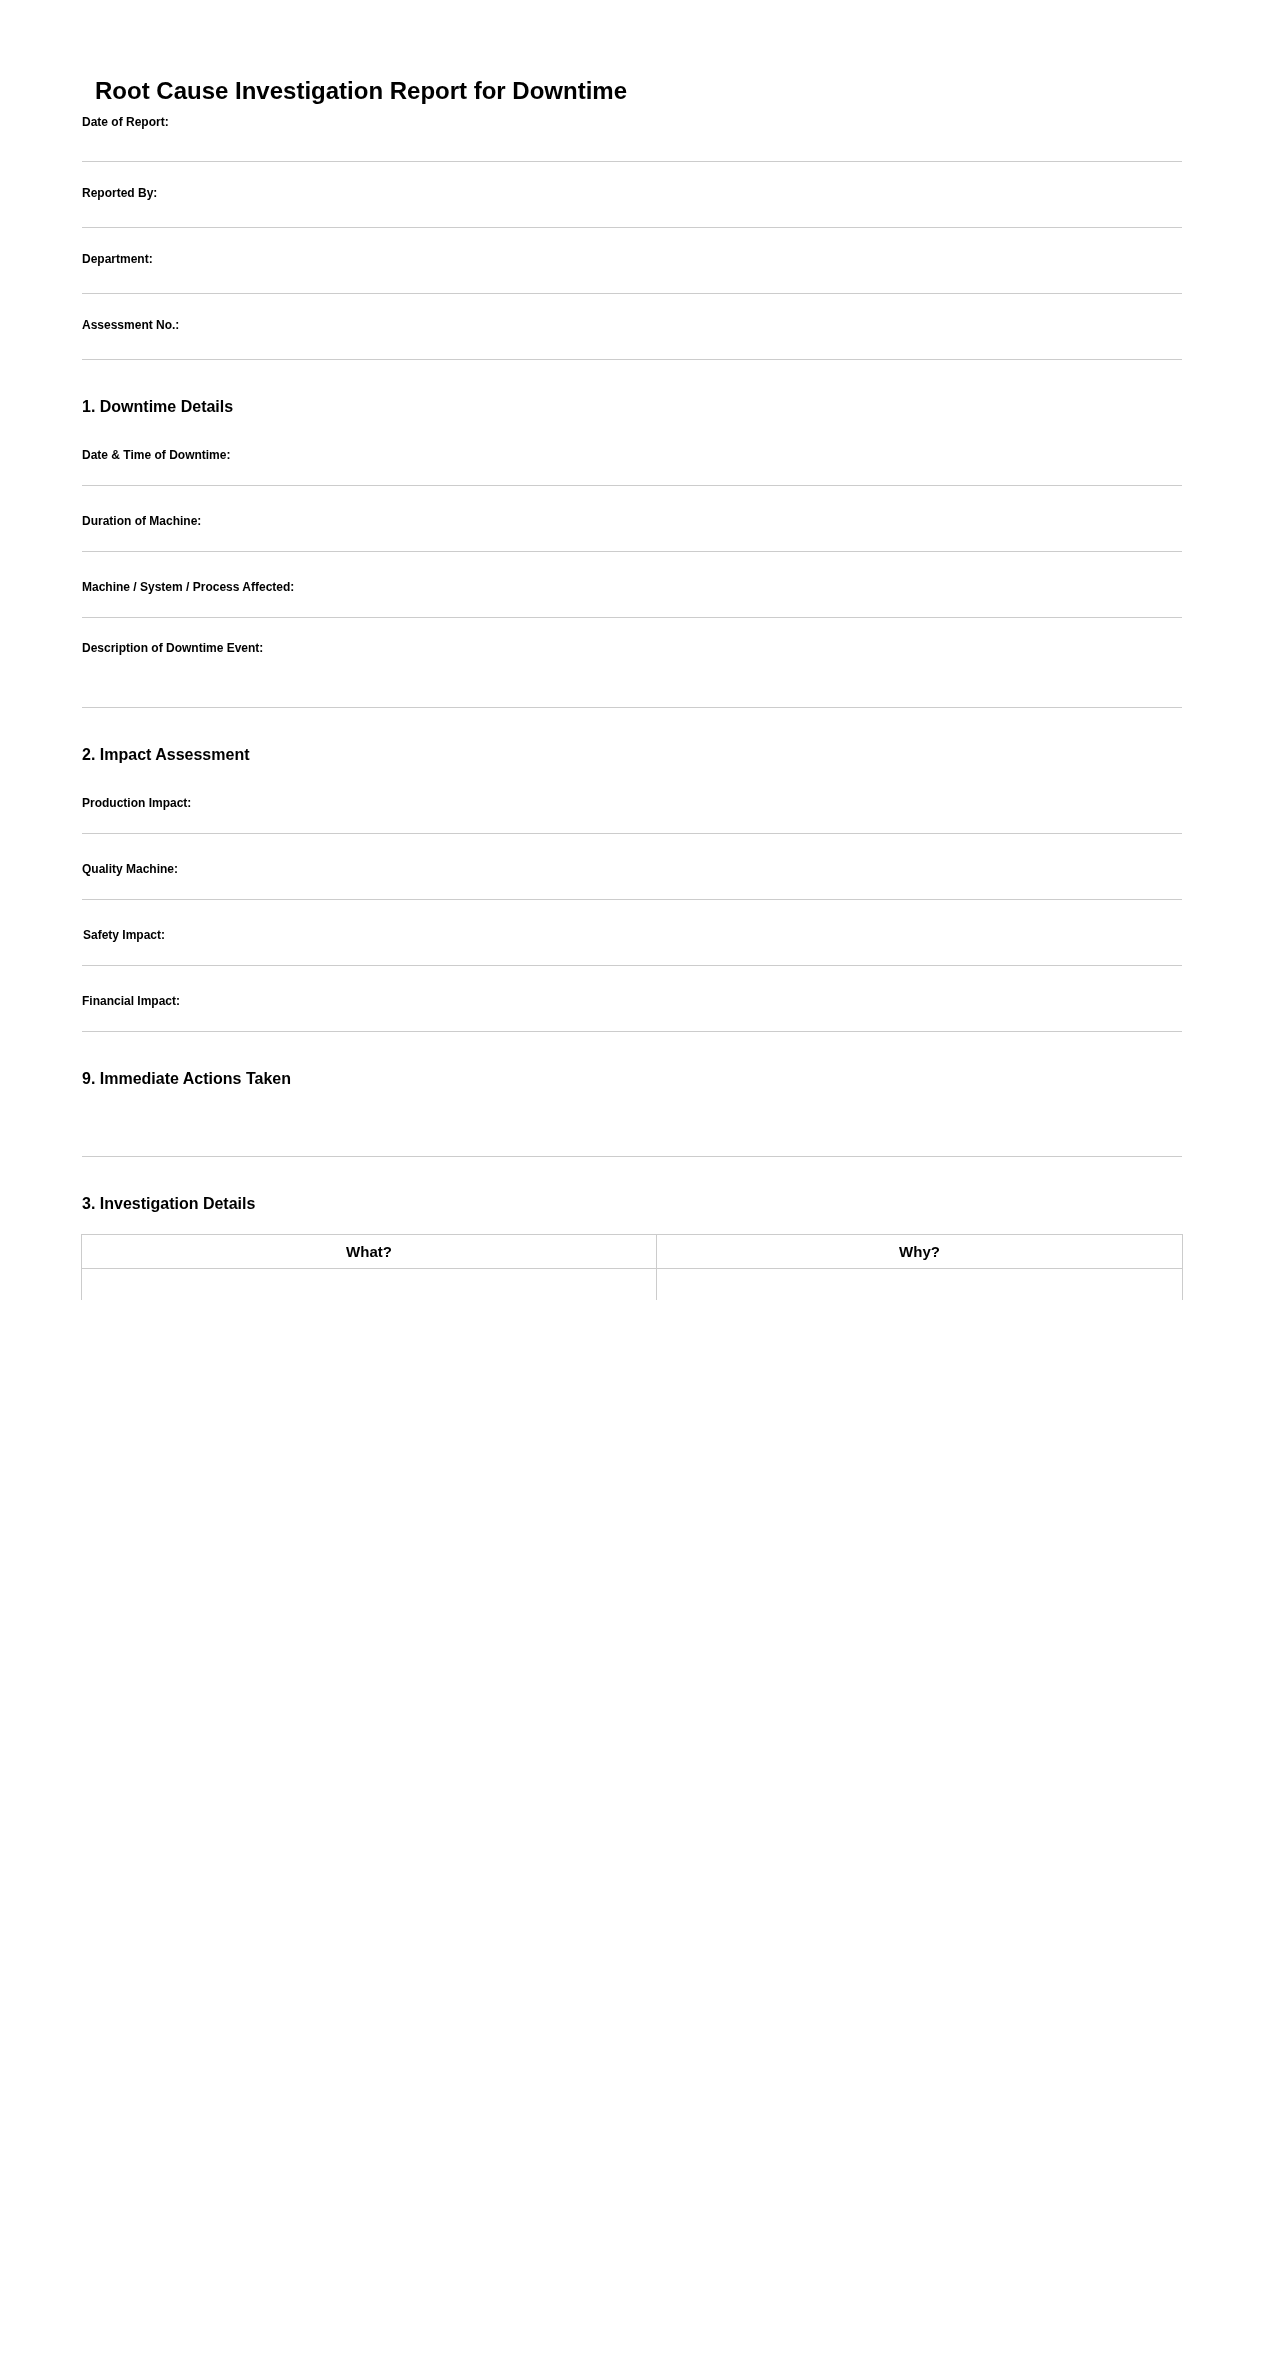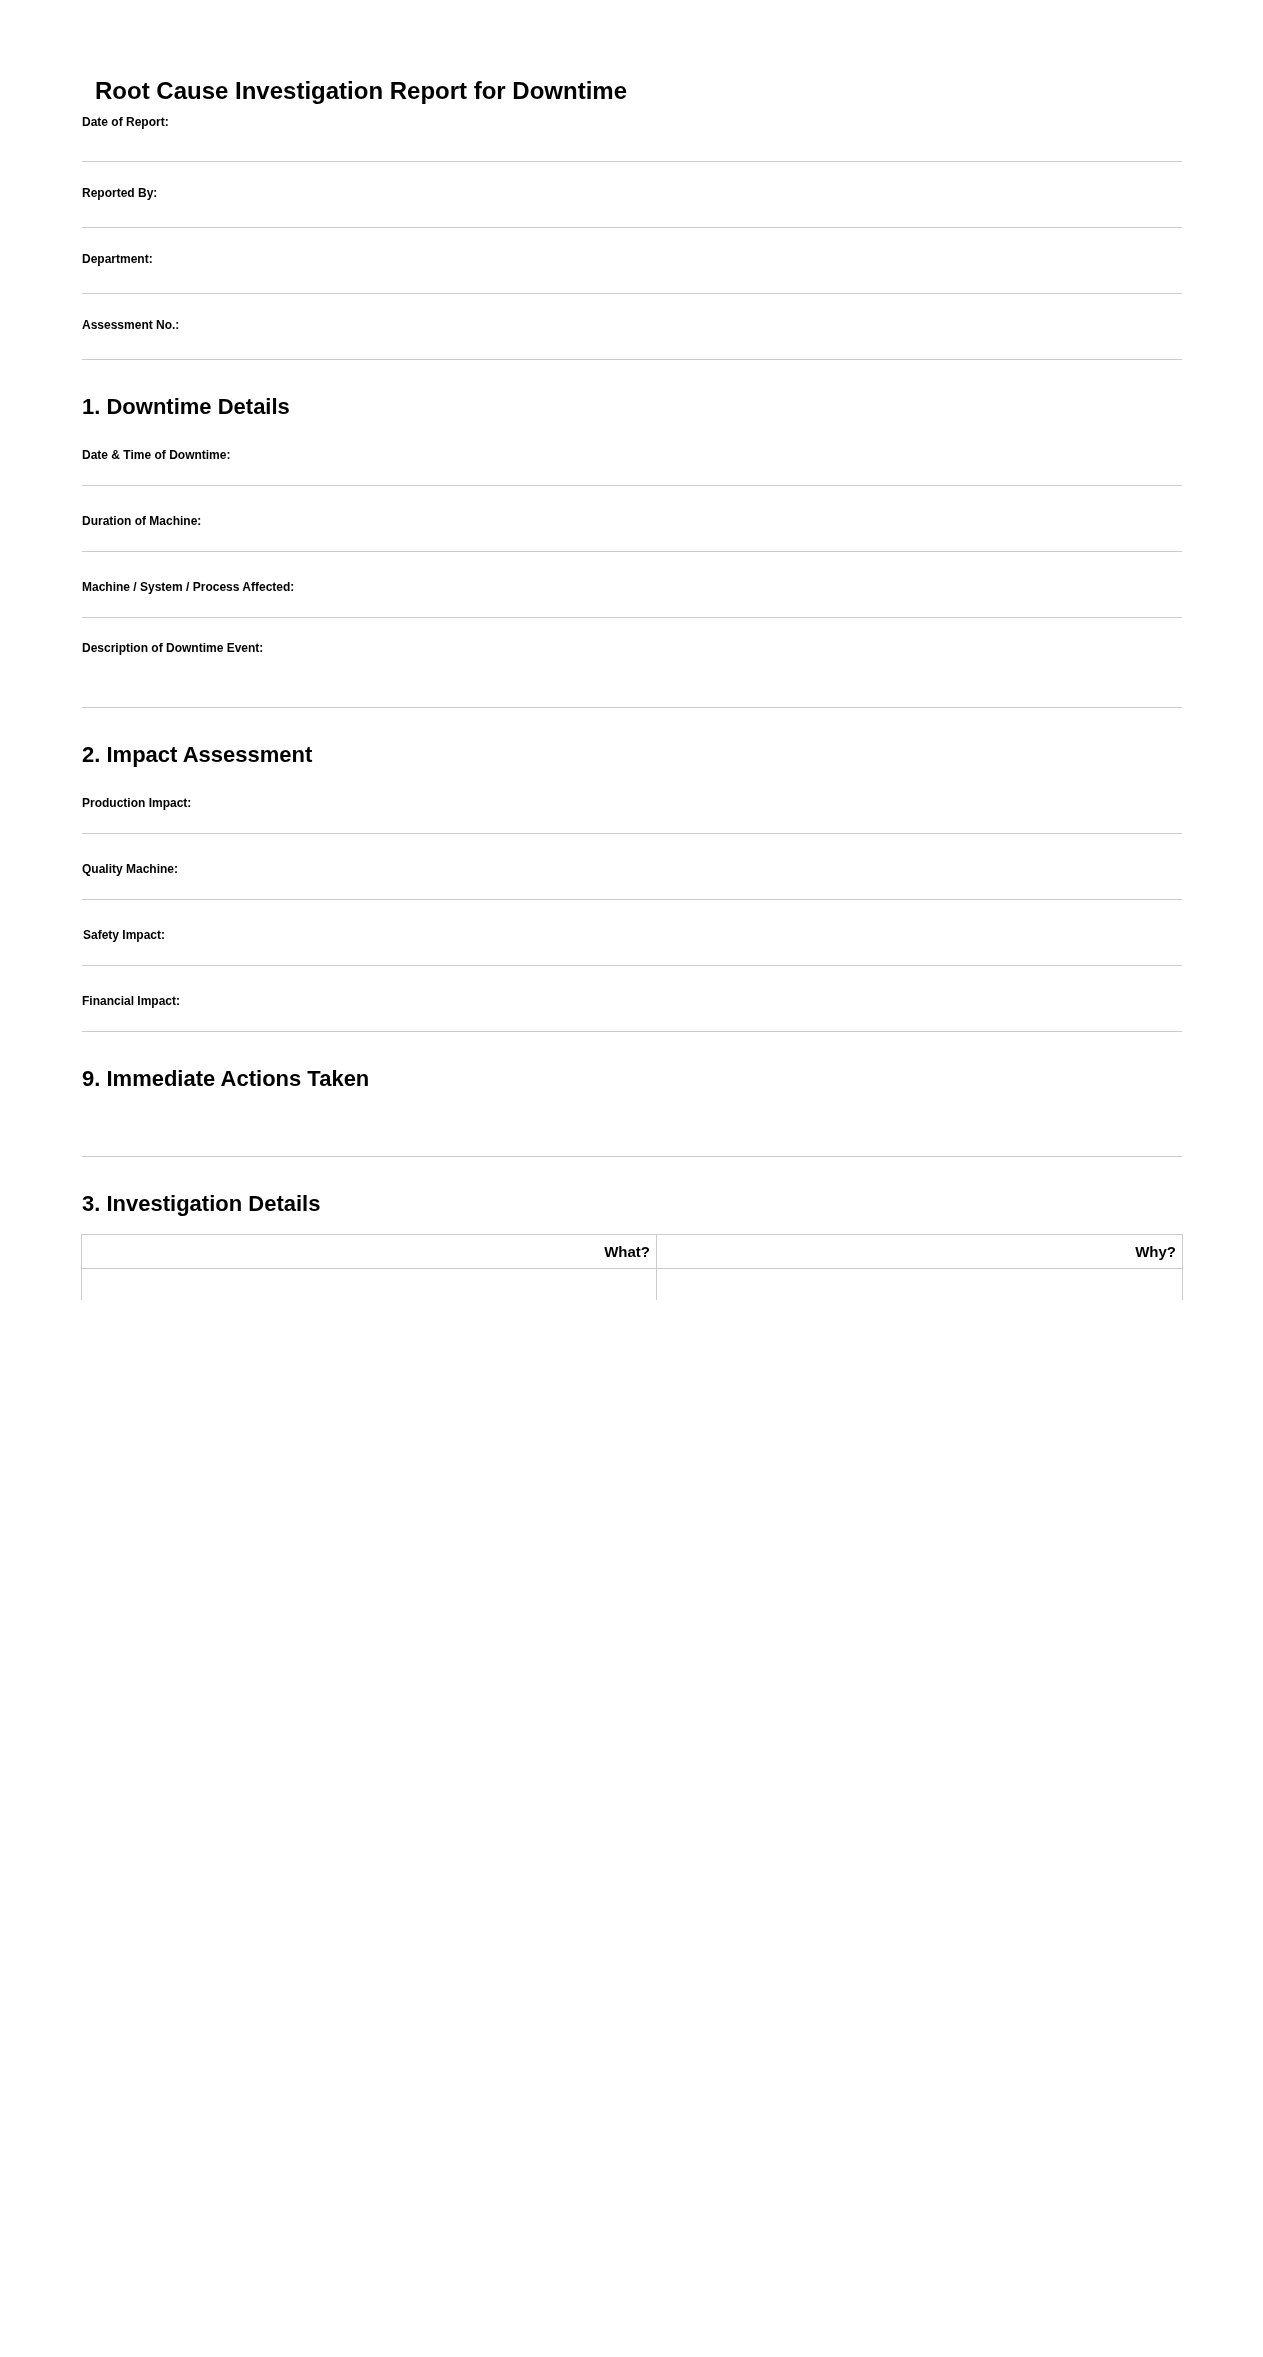--- a/index.html
+++ b/index.html
@@ -14,30 +14,30 @@
   }
   .label {
     font-size: 12px; font-weight: bold; line-height: 16px;
     position: absolute; left: 0; white-space: nowrap;
   }
   .rule {
     position: absolute; left: 0; width: 1100px; height: 0;
     border-top: 1px solid #cccccc;
   }
   .h2 {
-    font-size: 22px; font-weight: bold; line-height: 26px; margin: 0;
+    font-size: 16px; font-weight: bold; line-height: 26px; margin: 0;
     position: absolute; left: 0; white-space: nowrap;
   }
   .field { position: absolute; left: 0; width: 1100px; }
   table.inv {
     position: absolute; left: -1px; top: 1234px; width: 1101px;
     border-collapse: collapse; table-layout: fixed;
   }
   table.inv th, table.inv td {
-    border: 1px solid #cccccc; text-align: right; padding: 0 6px;
+    border: 1px solid #cccccc; text-align: center; padding: 0 6px;
     font-size: 15px; font-weight: bold; height: 33px; vertical-align: middle;
   }
   table.inv td { height: 60px; font-weight: normal; }
   .clip { position: absolute; left: 0; top: 1300px; width: 1263px; height: 1100px; background: #fff; }
 </style>
 </head>
 <body>
 
 <div class="page">
 

